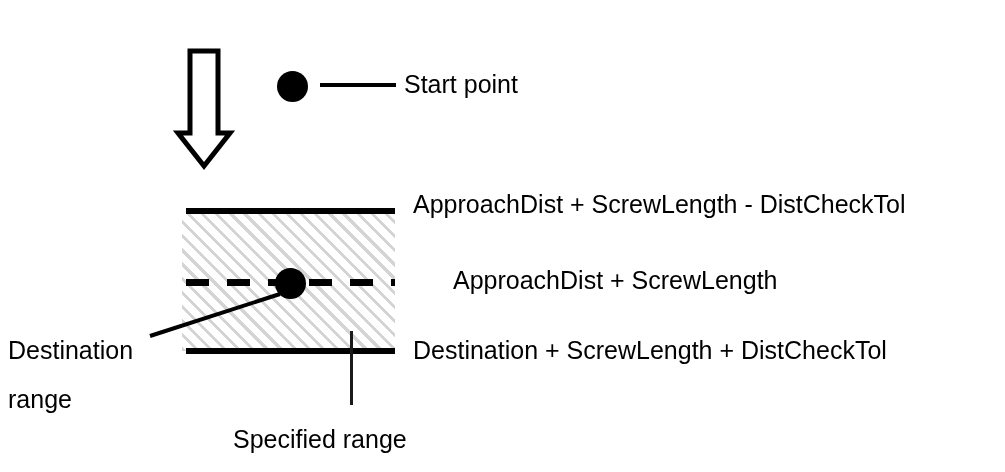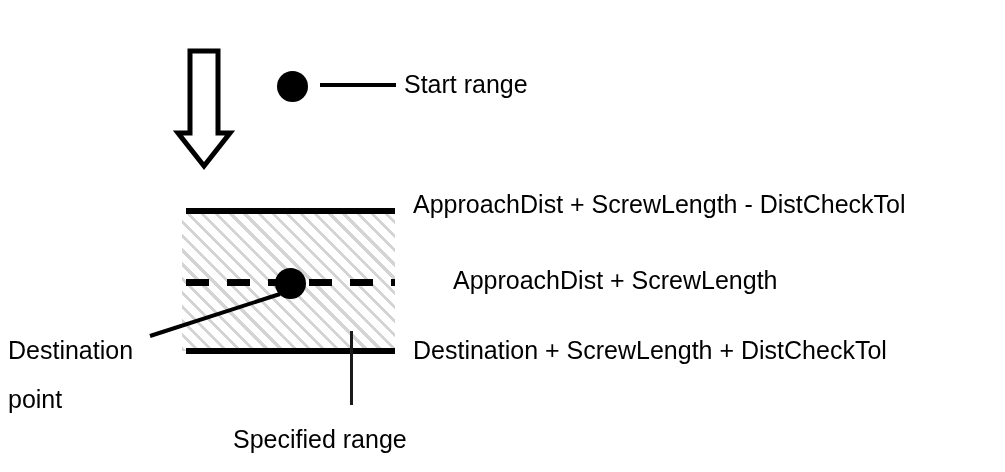--- a/index.html
+++ b/index.html
@@ -103,38 +103,38 @@
 <div id="canvas">
 
   <div class="lbl" id="press-orient-label"></div>
 
   <svg id="press-arrow" width="70" height="125" viewBox="0 0 70 125">
     <polygon points="20,3 48,3 48,85 60,85 34,118 8,85 20,85" fill="#ffffff" stroke="#000000" stroke-width="5" stroke-linejoin="miter"></polygon>
   </svg>
 
   <div id="start-dot"></div>
   <div id="start-leader"></div>
-  <div class="lbl" id="start-point-label">Start range</div>
+  <div class="lbl" id="start-point-label">Start point</div>
 
   <div id="range-band"></div>
 
   <div class="band-rule" id="rule-upper"></div>
 
   <div id="rule-mid"></div>
 
   <div class="band-rule" id="rule-lower"></div>
 
   <div id="dest-dot"></div>
 
   <div class="lbl" id="upper-label">ApproachDist + ScrewLength - DistCheckTol</div>
   <div class="lbl" id="mid-label">ApproachDist + ScrewLength</div>
   <div class="lbl" id="lower-label">Destination + ScrewLength + DistCheckTol</div>
 
   <svg id="dest-leader" width="140" height="55" viewBox="0 0 140 55">
     <line x1="2" y1="48" x2="132" y2="6" stroke="#000000" stroke-width="4"></line>
   </svg>
   <div class="lbl" id="dest-label-1">Destination</div>
-  <div class="lbl" id="dest-label-2">point</div>
+  <div class="lbl" id="dest-label-2">range</div>
 
   <div id="range-tick"></div>
   <div class="lbl" id="range-label">Specified range</div>
 
 </div>
 
 </body></html>

